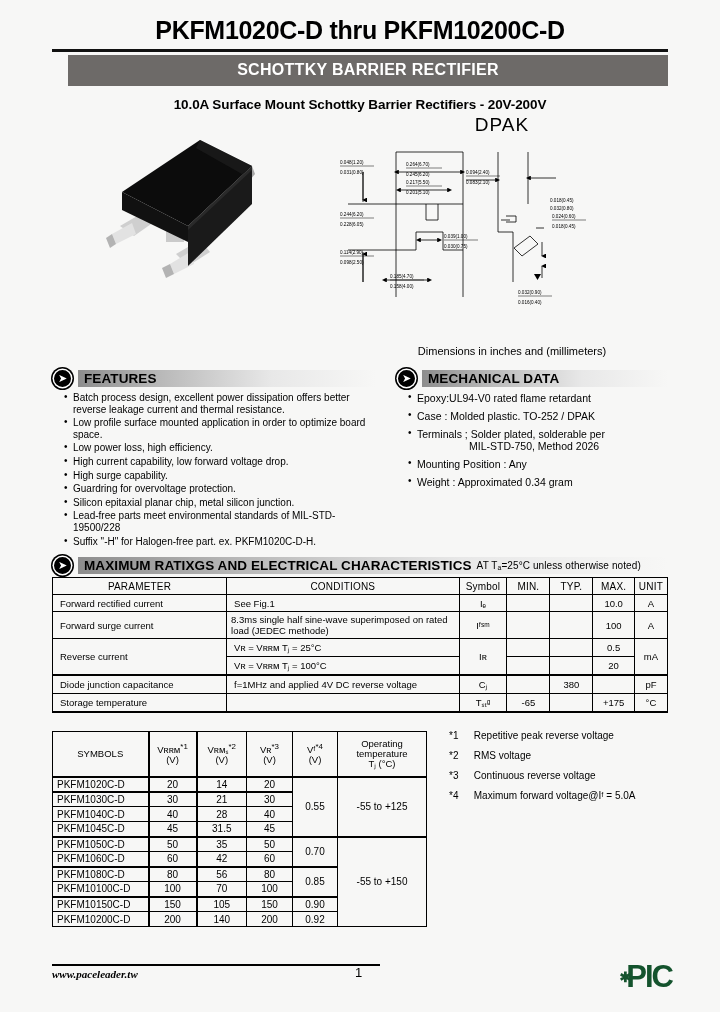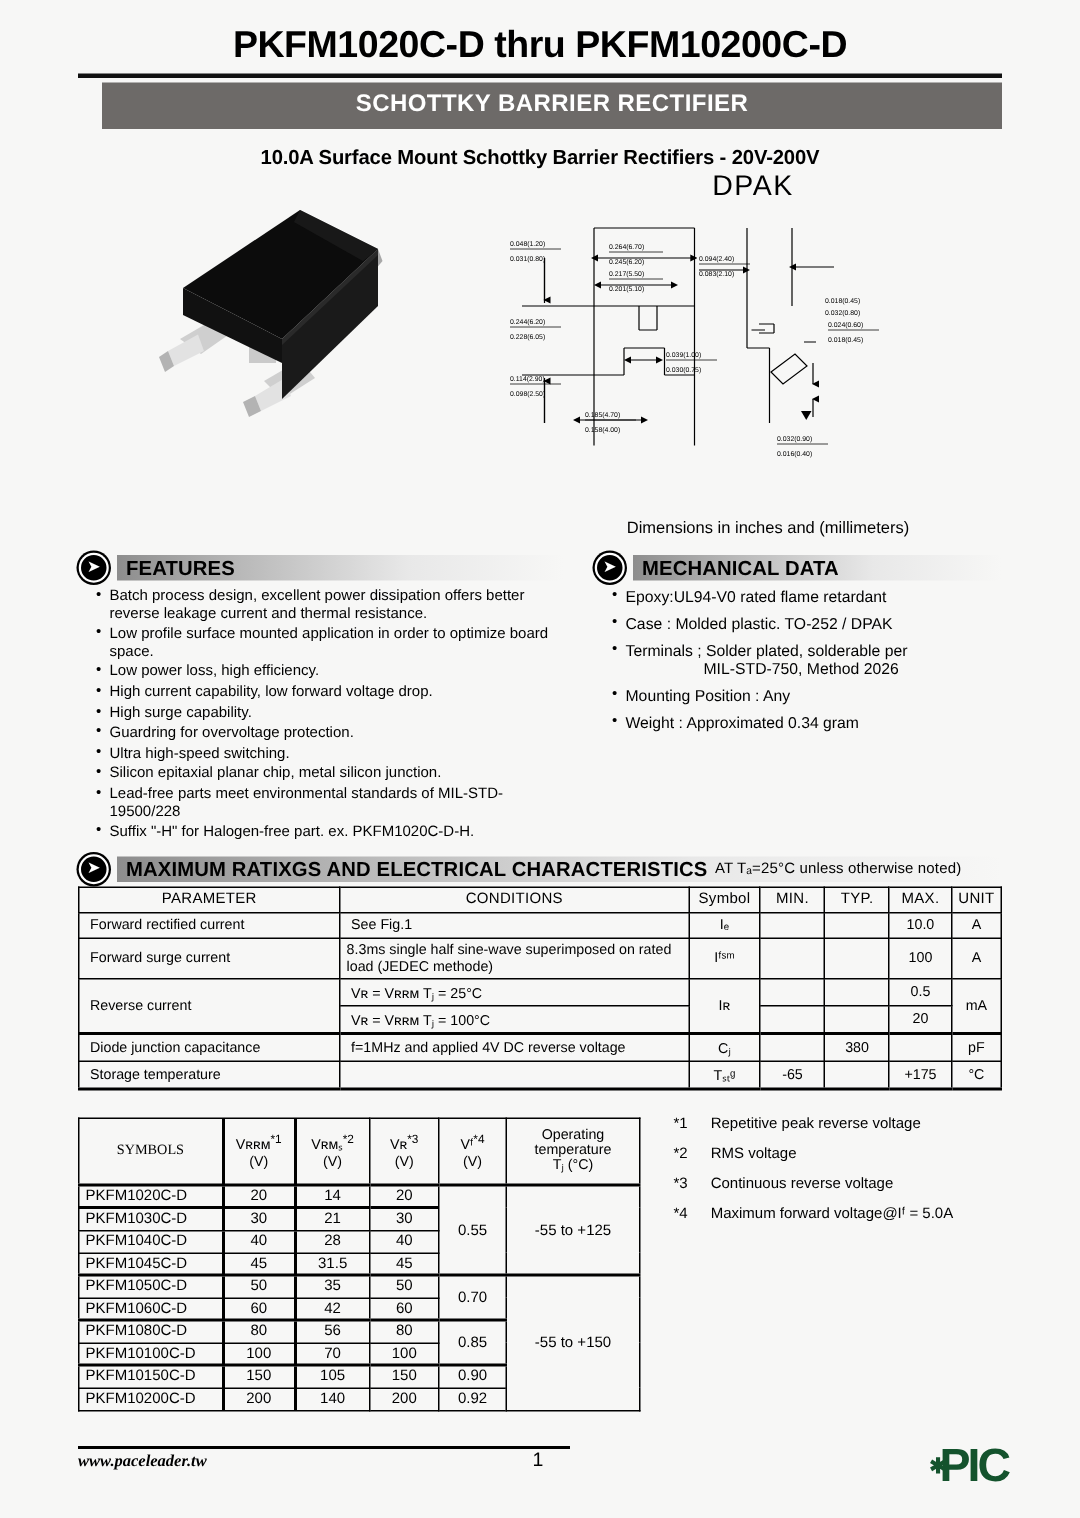--- a/index.html
+++ b/index.html
@@ -308,21 +308,20 @@
         <div class="sec-ico">➤</div>
         <div class="sec-bar">FEATURES</div>
       </div>
       <ul class="bul">
         <li>Batch process design, excellent power dissipation offers better reverse leakage current and thermal resistance.</li>
         <li>Low profile surface mounted application in order to optimize board space.</li>
         <li>Low power loss, high efficiency.</li>
         <li>High current capability, low forward voltage drop.</li>
         <li>High surge capability.</li>
         <li>Guardring for overvoltage protection.</li>
-        <li>Ultra high-speed switching.</li>
         <li>Silicon epitaxial planar chip, metal silicon junction.</li>
         <li>Lead-free parts meet environmental standards of MIL-STD-19500/228</li>
         <li>Suffix "-H" for Halogen-free part. ex. PKFM1020C-D-H.</li>
       </ul>
     </div>
 
     <div class="col-r">
       <div class="sec-head">
         <div class="sec-ico">➤</div>
         <div class="sec-bar">MECHANICAL DATA</div>
@@ -413,21 +412,21 @@
         <td class="thick-bot">°C</td>
       </tr>
     </tbody>
   </table>
 
   <div class="bot-row">
     <div class="bot-left">
       <table class="st">
         <thead>
           <tr>
-            <th style="width:96px;height:45px;font-family:Liberation Serif, serif;">SYMBOLS</th>
+            <th style="width:96px;height:45px;">SYMBOLS</th>
             <th class="vb" style="width:48px">
               <span>Vʀʀᴍ</span><sup>*1</sup><br>
               <span>(V)</span>
             </th>
             <th style="width:50px">
               <span>Vʀᴍₛ</span><sup>*2</sup><br>
               <span>(V)</span>
             </th>
             <th style="width:46px">
               <span>Vʀ</span><sup>*3</sup><br>

